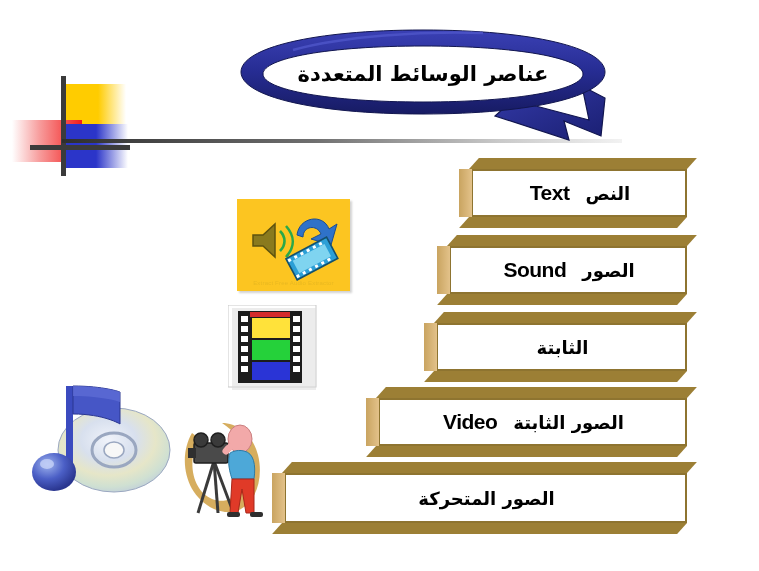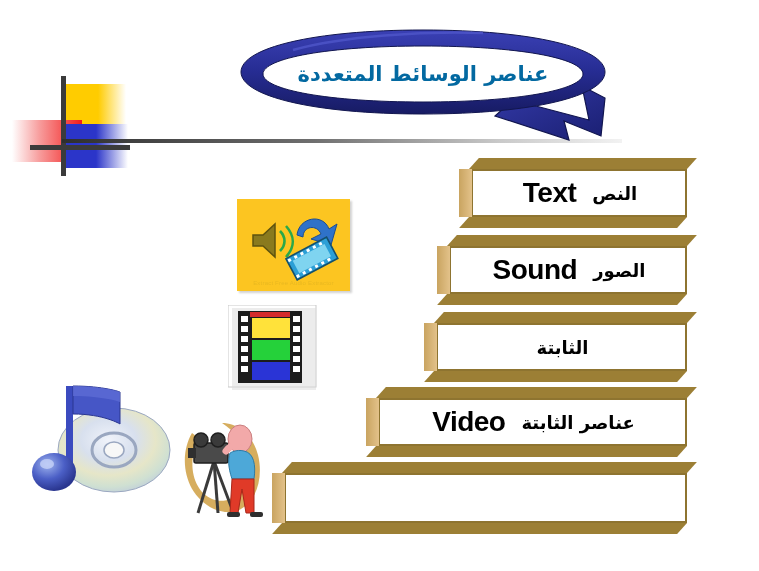--- a/index.html
+++ b/index.html
@@ -50,21 +50,21 @@
   #callout { position: absolute; left: 233px; top: 24px; width: 380px; height: 124px; }
   #callout svg { display: block; width: 100%; height: 100%; }
   #callout-text {
     position: absolute;
     left: 0; top: 38px; width: 380px;
     text-align: center;
     direction: rtl;
     font-family: "DejaVu Sans", sans-serif;
     font-size: 21px;
     font-weight: 700;
-    color: #0369a1;
+    color: #000000;
     letter-spacing: -0.5px;
     white-space: nowrap;
   }
 
   
   .bar3d { position: absolute; }
   .bar3d .top-face {
     position: absolute; left: 10px; top: 0; height: 11px;
     background: #9c7f35;
     transform: skewX(-42deg);
@@ -89,21 +89,21 @@
   }
   .bar-label {
     direction: rtl;
     white-space: nowrap;
     color: #000000;
     font-weight: 700;
     font-family: "DejaVu Sans", sans-serif;
     display: flex; align-items: center; gap: 16px;
   }
   .bar-label .ar { font-size: 18px; font-weight: 700; }
-  .bar-label .en { font-size: 28px; font-weight: 700; font-family: "Liberation Sans", sans-serif; letter-spacing: -0.5px; }
+  .bar-label .en { font-size: 21px; font-weight: 700; font-family: "Liberation Sans", sans-serif; letter-spacing: -0.5px; }
 
   
   .icon-box { position: absolute; }
 
   #audio-extractor-icon {
     left: 237px; top: 199px; width: 113px; height: 92px;
     background: #fcc521;
     box-shadow: 2px 2px 2px rgba(0,0,0,0.18);
   }
   #audio-extractor-icon .caption {
@@ -198,31 +198,32 @@
       <span class="ar">الثابتة</span>
     </div>
   </div>
 
   <div class="bar3d" id="bar-images" style="left:366px; top:387px; width:331px; height:70px;">
     <div class="top-face" style="width:311px;"></div>
     <div class="body" style="width:321px; height:48px;"></div>
     <div class="left-face" style="height:48px;"></div>
     <div class="bottom-face" style="left:10px; top:59px; width:311px;"></div>
     <div class="bar-label" style="position:absolute; left:14px; top:11px; width:307px; height:48px; justify-content:center;">
-      <span class="ar">عناصر الثابتة</span>
+      <span class="ar">الصور الثابتة</span>
       <span class="en">Video</span>
     </div>
   </div>
 
   <div class="bar3d" id="bar-animation" style="left:272px; top:462px; width:425px; height:72px;">
     <div class="top-face" style="width:405px;"></div>
     <div class="body" style="width:415px; height:50px;"></div>
     <div class="left-face" style="height:50px;"></div>
     <div class="bottom-face" style="left:10px; top:61px; width:405px;"></div>
     <div class="bar-label" style="position:absolute; left:14px; top:11px; width:401px; height:50px; justify-content:center;">
+      <span class="ar">الصور المتحركة</span>
     </div>
   </div>
 
   <div class="icon-box" id="audio-extractor-icon">
     <svg viewBox="0 0 113 92" width="113" height="92" xmlns="http://www.w3.org/2000/svg">
 
       <path d="M16 36 L26 36 L38 25 L38 58 L26 47 L16 47 Z" fill="#8a7a1e" stroke="#5e530f" stroke-width="1.5"></path>
       <path d="M43 32 C49 38, 49 46, 43 52" fill="none" stroke="#2aa84a" stroke-width="2.6"></path>
       <path d="M49 27 C58 37, 58 48, 49 58" fill="none" stroke="#2aa84a" stroke-width="2.6"></path>
 

